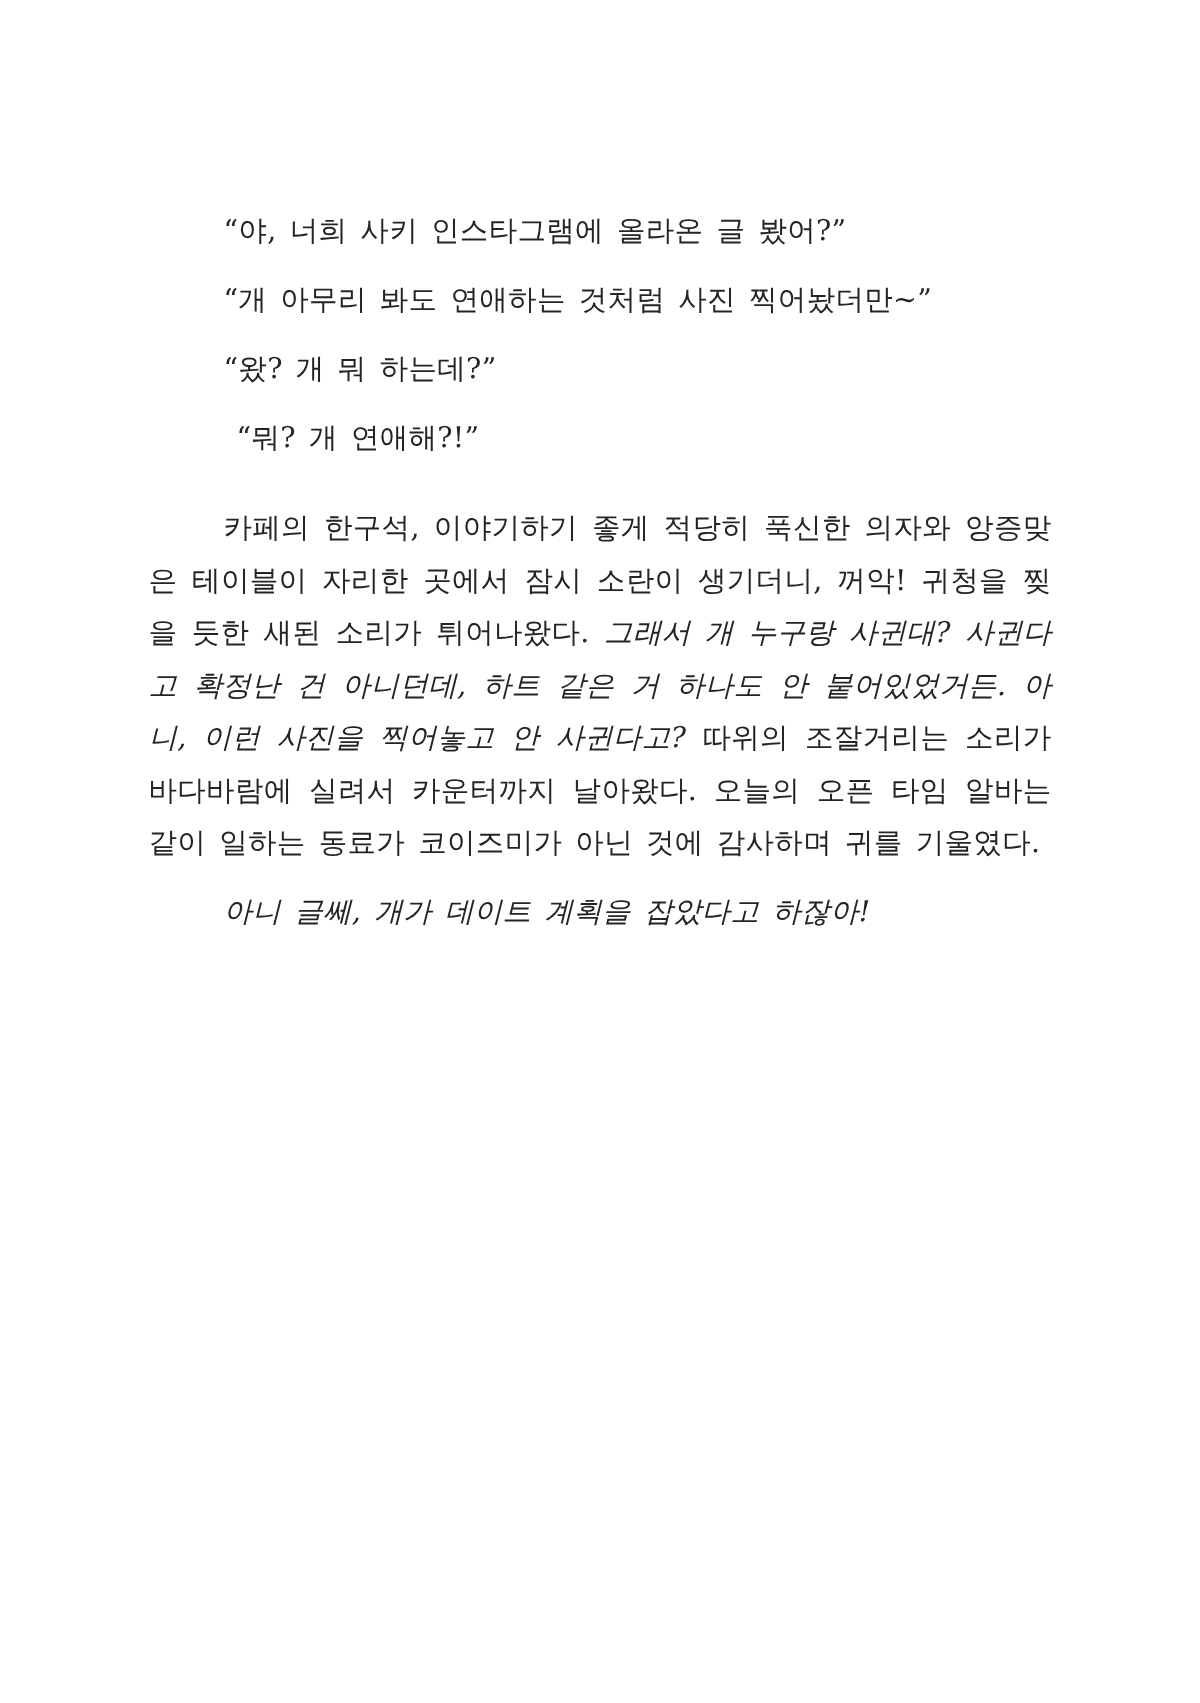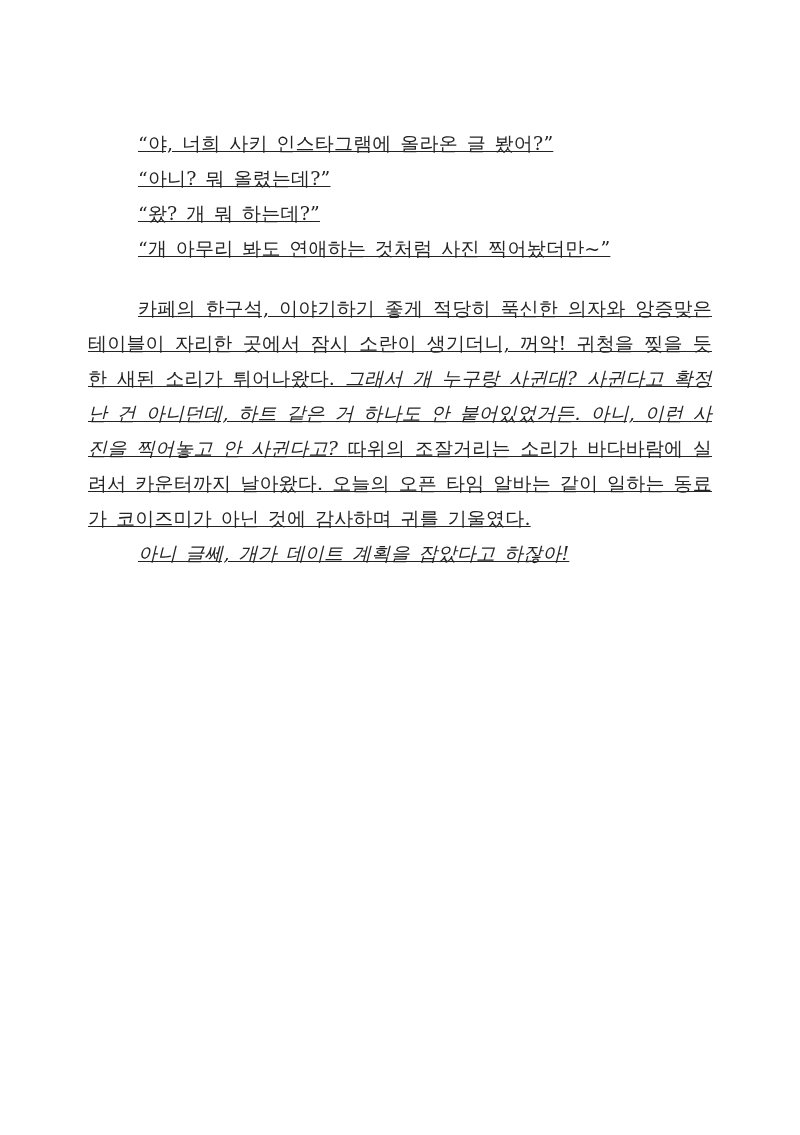--- a/index.html
+++ b/index.html
@@ -25,23 +25,22 @@
     left: 88px;
     top: 126px;
     width: 624px;
     font-size: 19px;
     line-height: 35px;
     color: #242424;
     word-spacing: 2.5px;
     letter-spacing: 0.2px;
   }
   .content p {
-    margin: 0;
+    margin: 11px;
     text-indent: 50px;
-    text-decoration: underline;
   }
   .dialogue {
     margin-bottom: 25px;
   }
   .para {
     text-align: justify;
   }
   .mt-25 { margin-top: 25px; }
   .mt-30 { margin-top: 30px; }
   .mt-35 { margin-top: 35px; }
@@ -58,23 +57,23 @@
   }
 </style>
 </head>
 <body>
 
 <div class="page">
   <div class="content">
 
     <div class="dialogue">
         <p>“야, 너희 사키 인스타그램에 올라온 글 봤어?”</p>
-        <p>“아니? 뭐 올렸는데?”</p>
+        <p>“개 아무리 봐도 연애하는 것처럼 사진 찍어놨더만~”</p>
         <p>“왔? 개 뭐 하는데?”</p>
-        <p>“개 아무리 봐도 연애하는 것처럼 사진 찍어놨더만~”</p>
+        <p>&nbsp;“뭐? 개 연애해?!”</p>
       </div>
 
 
     <p class="para"><span class="rm">카페의 한구석, 이야기하기 좋게 적당히 푹신한 의자와 앙증맞은 테이블이 자리한 곳에서 잠시 소란이 생기더니, 꺼악! 귀청을 찢을 듯한 새된 소리가 튀어나왔다. </span><span class="it">그래서 개 누구랑 사귄대? 사귄다고 확정난 건 아니던데, 하트 같은 거 하나도 안 붙어있었거든. 아니, 이런 사진을 찍어놓고 안 사귄다고? </span><span class="rm">따위의 조잘거리는 소리가 바다바람에 실려서 카운터까지 날아왔다. 오늘의 오픈 타임 알바는 같이 일하는 동료가 코이즈미가 아닌 것에 감사하며 귀를 기울였다.</span></p>
 
 
     <p class="mt-30"><span class="it">아니 글쎄, 개가 데이트 계획을 잡았다고 하잖아!</span></p>
 
 
   </div>

